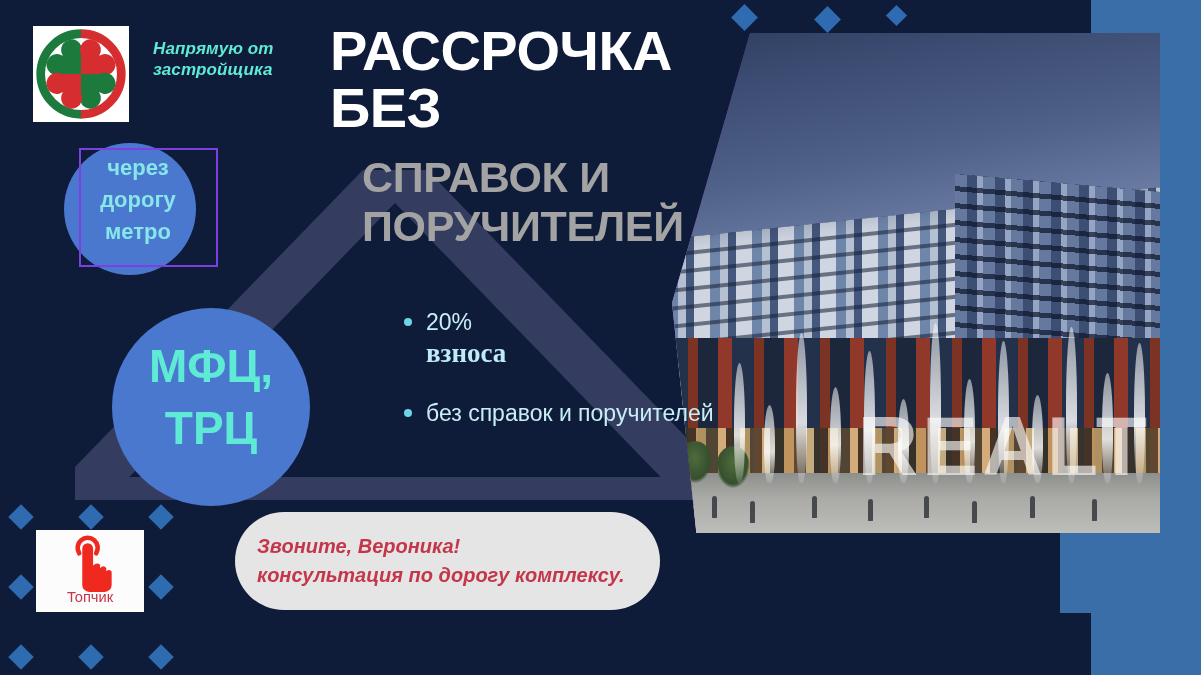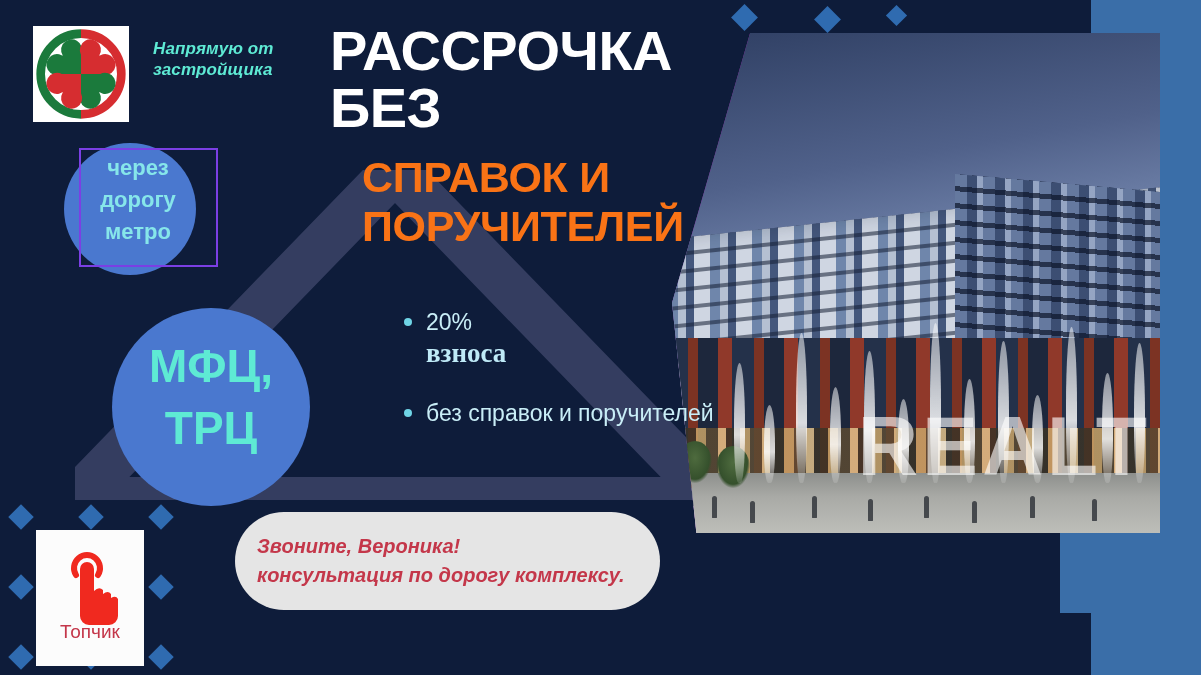--- a/index.html
+++ b/index.html
@@ -246,21 +246,21 @@
     width:430px;
   }
   .h-big{
     color:#ffffff;
     font-size:56px;
     font-weight:700;
     line-height:1.02;
     letter-spacing:-.5px;
   }
   .h-mid{
-    color:#f97316;
+    color:#a3a3a3;
     font-size:43px;
     font-weight:700;
     line-height:1.08;
     letter-spacing:-.3px;
     margin-top:18px;
     margin-left:32px;
   }
 
   
   .bullets{
@@ -291,21 +291,21 @@
     font-weight:700;
     font-family:"Liberation Serif", serif;
     line-height:1.2;
   }
   .bullets .bullet-row.second{ margin-top:30px; }
 
   
   .topchik-logo{
     position:absolute;
     left:36px; top:530px;
-    width:108px; height:136px;
+    width:108px; height:82px;
     background:#fcfcfc;
   }
   .topchik-logo svg{display:block;width:100%;height:100%;}
 
   
   .callout{
     position:absolute;
     left:235px; top:512px;
     width:425px; height:98px;
     border-radius:50px;

